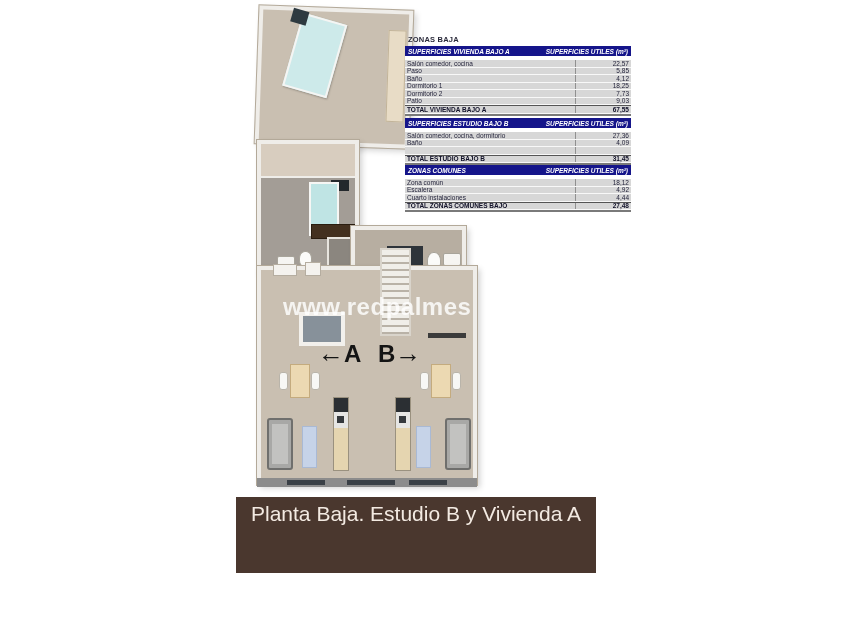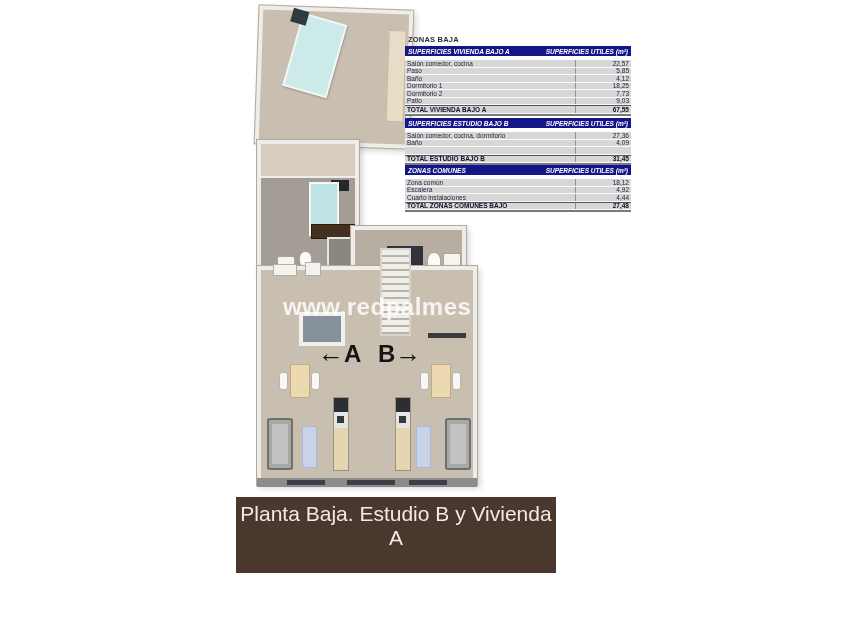--- a/index.html
+++ b/index.html
@@ -36,21 +36,21 @@
   .tgap{height:4px;background:#fff;}
   .trow{display:flex;height:7.5px;background:#d7d7d7;border-bottom:1px solid #f8f8f8;
         font-size:6.5px;color:#23233a;box-sizing:border-box;align-items:center;}
   .trow .tl{flex:1;padding-left:2px;white-space:nowrap;overflow:hidden;}
   .trow .tv{width:56px;text-align:right;padding-right:2px;border-left:1px solid #909090;
             height:100%;display:flex;align-items:center;justify-content:flex-end;box-sizing:border-box;}
   .trow.blank .tl,.trow.blank .tv{color:transparent;}
   .trow.total{font-weight:bold;height:8.5px;border-top:1px solid #555;color:#101028;}
 
   
-  .banner{position:absolute;left:236px;top:497px;width:320px;height:76px;background:#4a372e;
+  .banner{position:absolute;left:236px;top:497px;width:360px;height:76px;background:#4a372e;
           color:#f3eae2;font-size:21px;text-align:center;box-sizing:border-box;padding-top:5px;}
 </style>
 </head>
 <body>
 
 <div class="page">
 
   <div>
 
     <div class="room" style="left:257px;top:8px;width:146px;height:130px;transform:rotate(2deg);">

